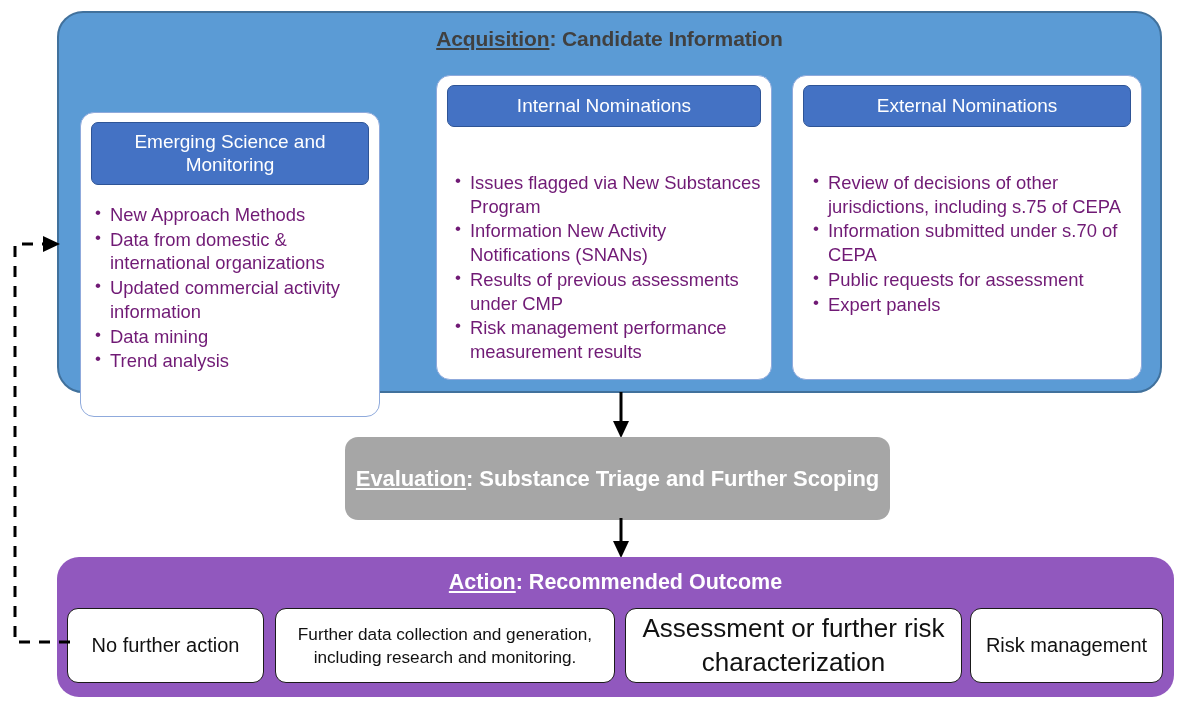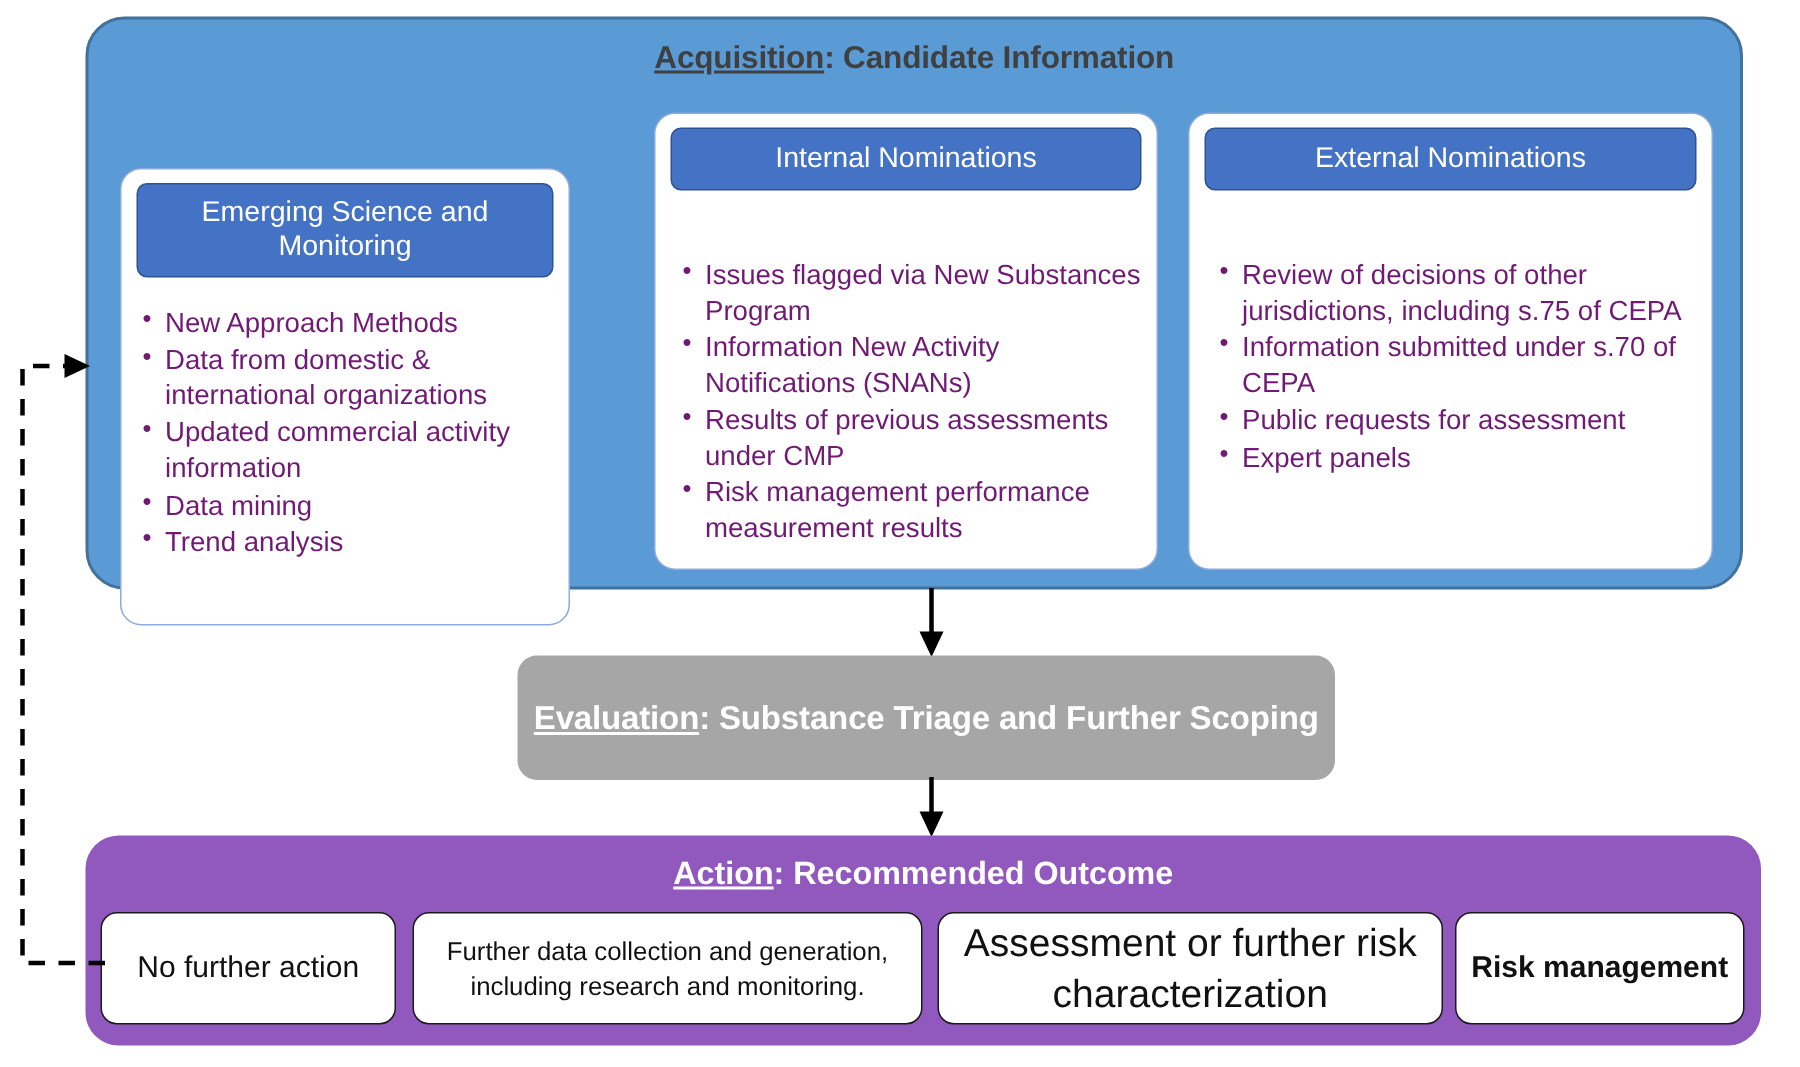--- a/index.html
+++ b/index.html
@@ -157,21 +157,21 @@
     display: flex;
     align-items: center;
     justify-content: center;
     text-align: center;
     color: #111111;
     padding: 2px 6px;
   }
   #action-card-1 { left: 10px;  width: 197px; font-size: 20px; }
   #action-card-2 { left: 218px; width: 340px; font-size: 17.2px; line-height: 1.32; }
   #action-card-3 { left: 568px; width: 337px; font-size: 26px; line-height: 1.3; }
-  #action-card-4 { left: 913px; width: 193px; font-size: 20px; font-weight: bold; }
+  #action-card-4 { left: 913px; width: 193px; font-size: 20px; }
 
   
   .connector { position: absolute; }
   #arrow-acq-to-eval { left: 596px; top: 392px; }
   #arrow-eval-to-act { left: 596px; top: 518px; }
   #feedback-arrow    { left: 0px;   top: 228px; }
 </style>
 </head>
 <body>
 

